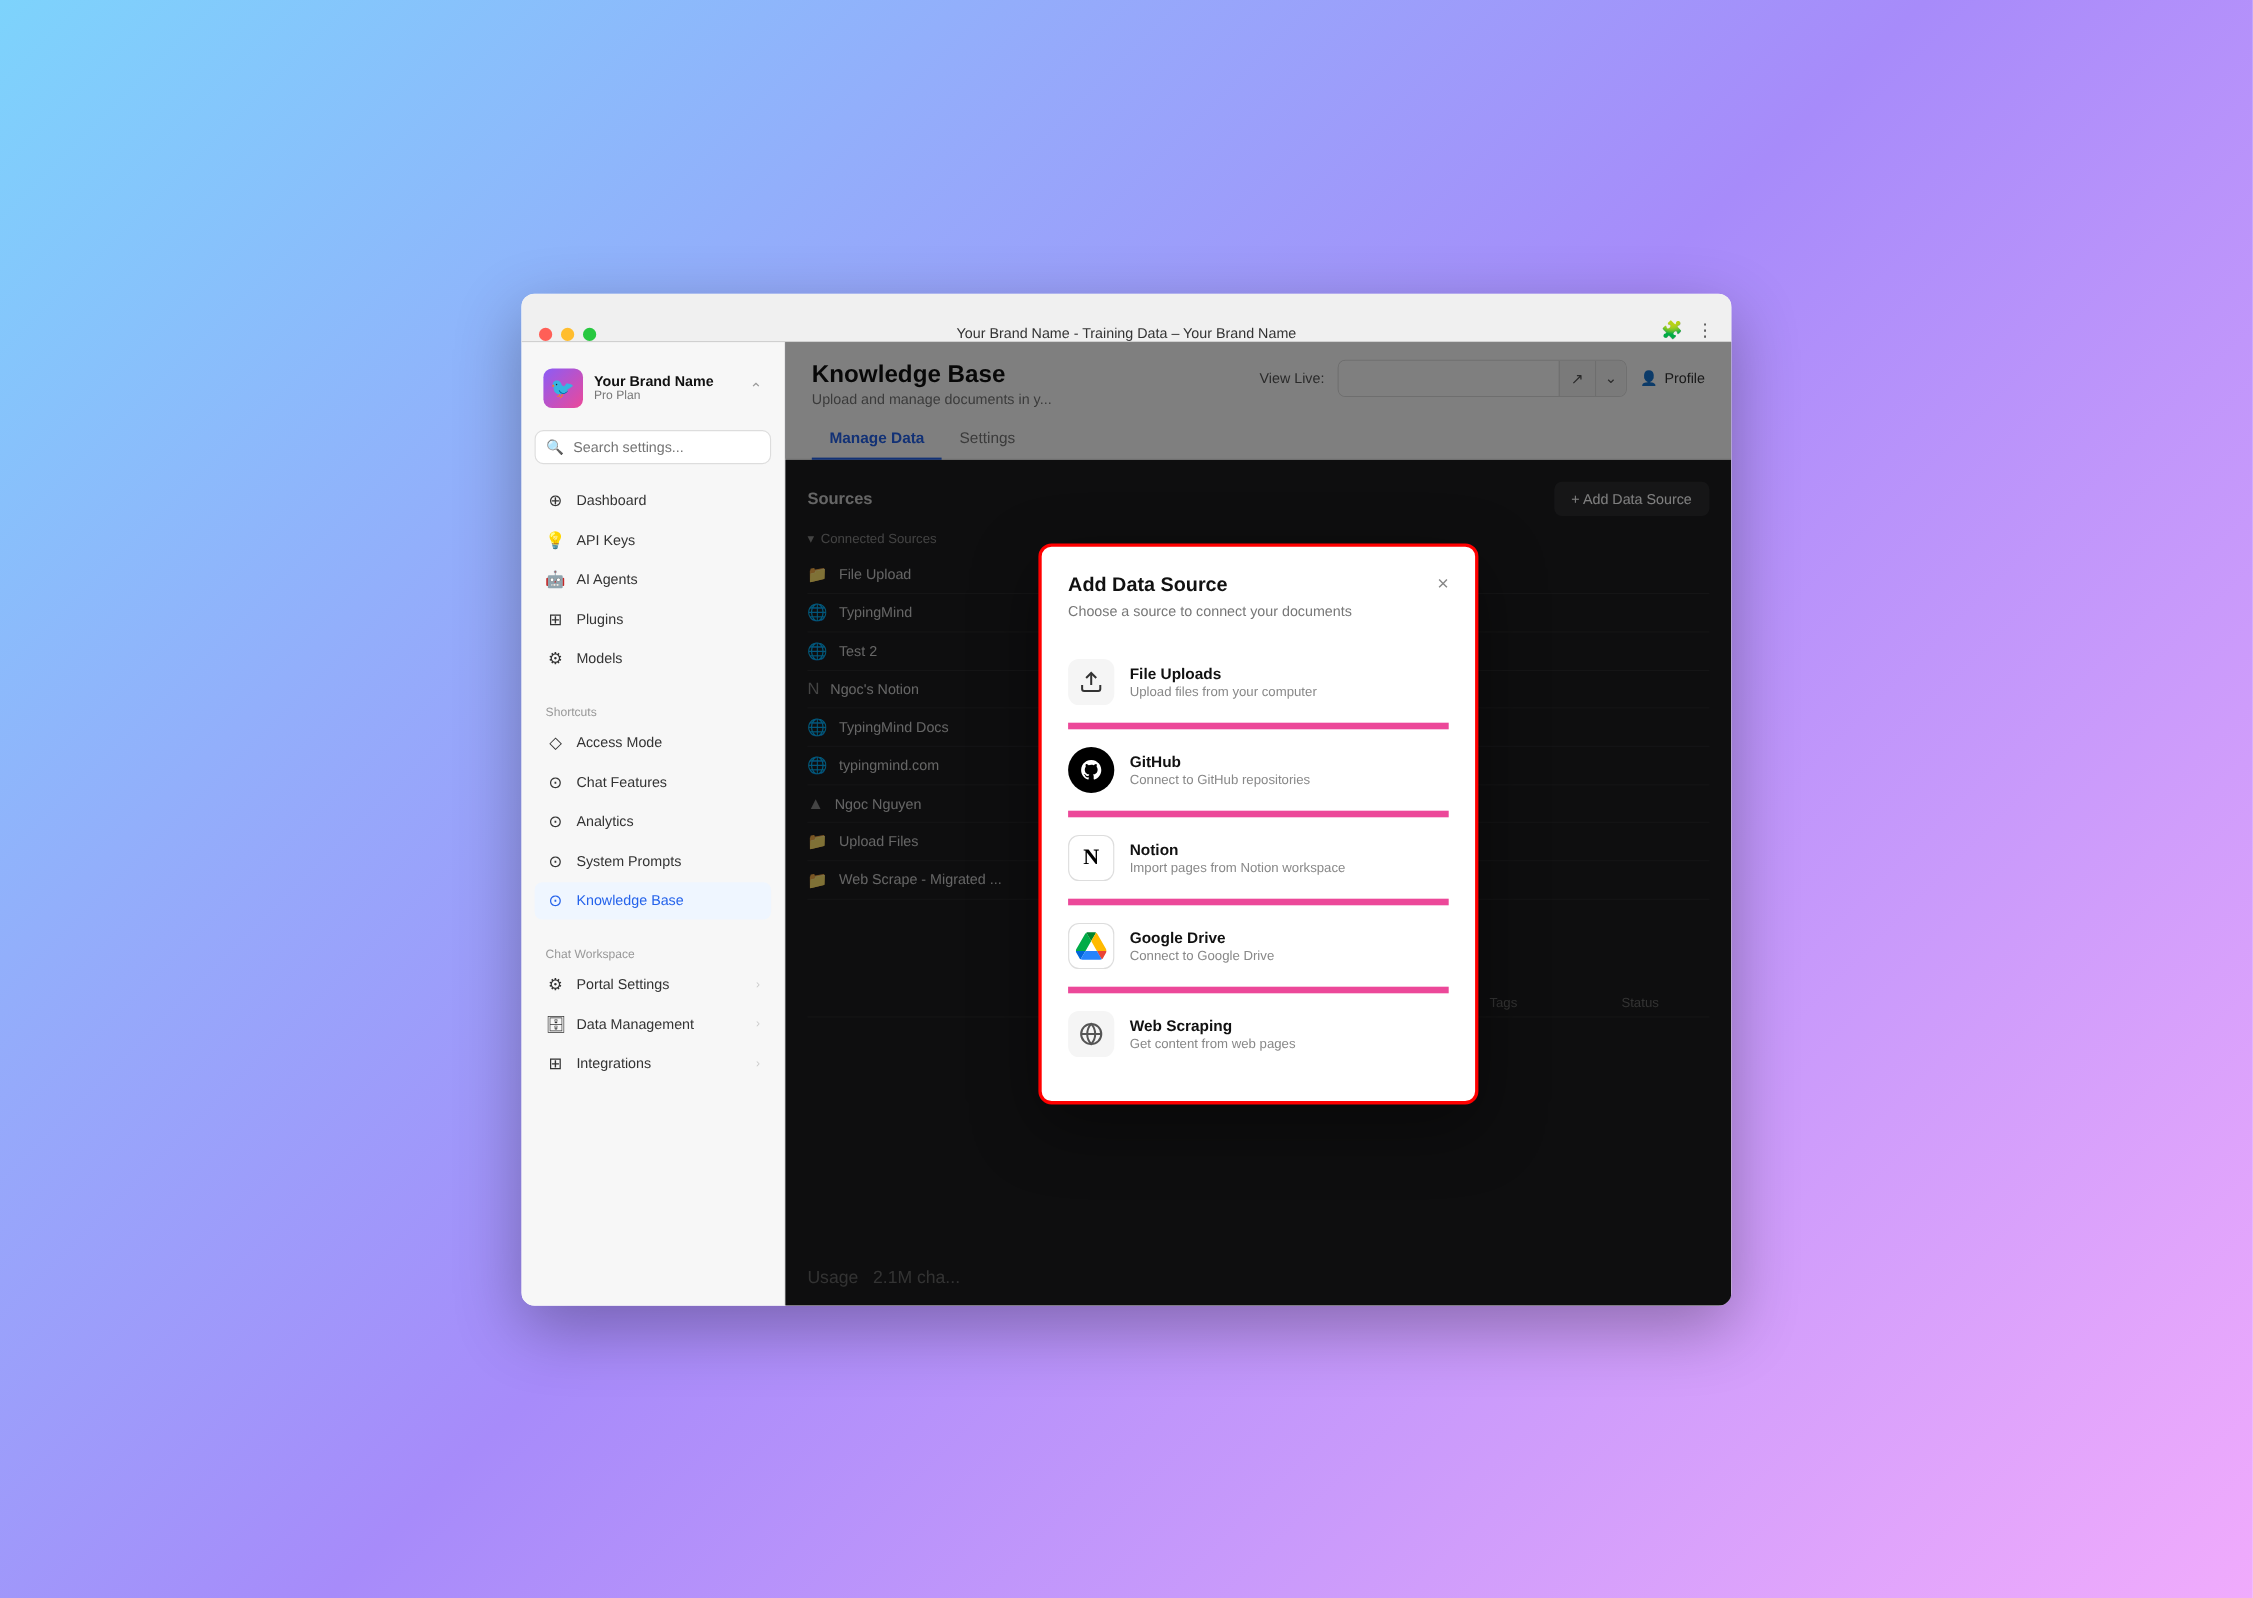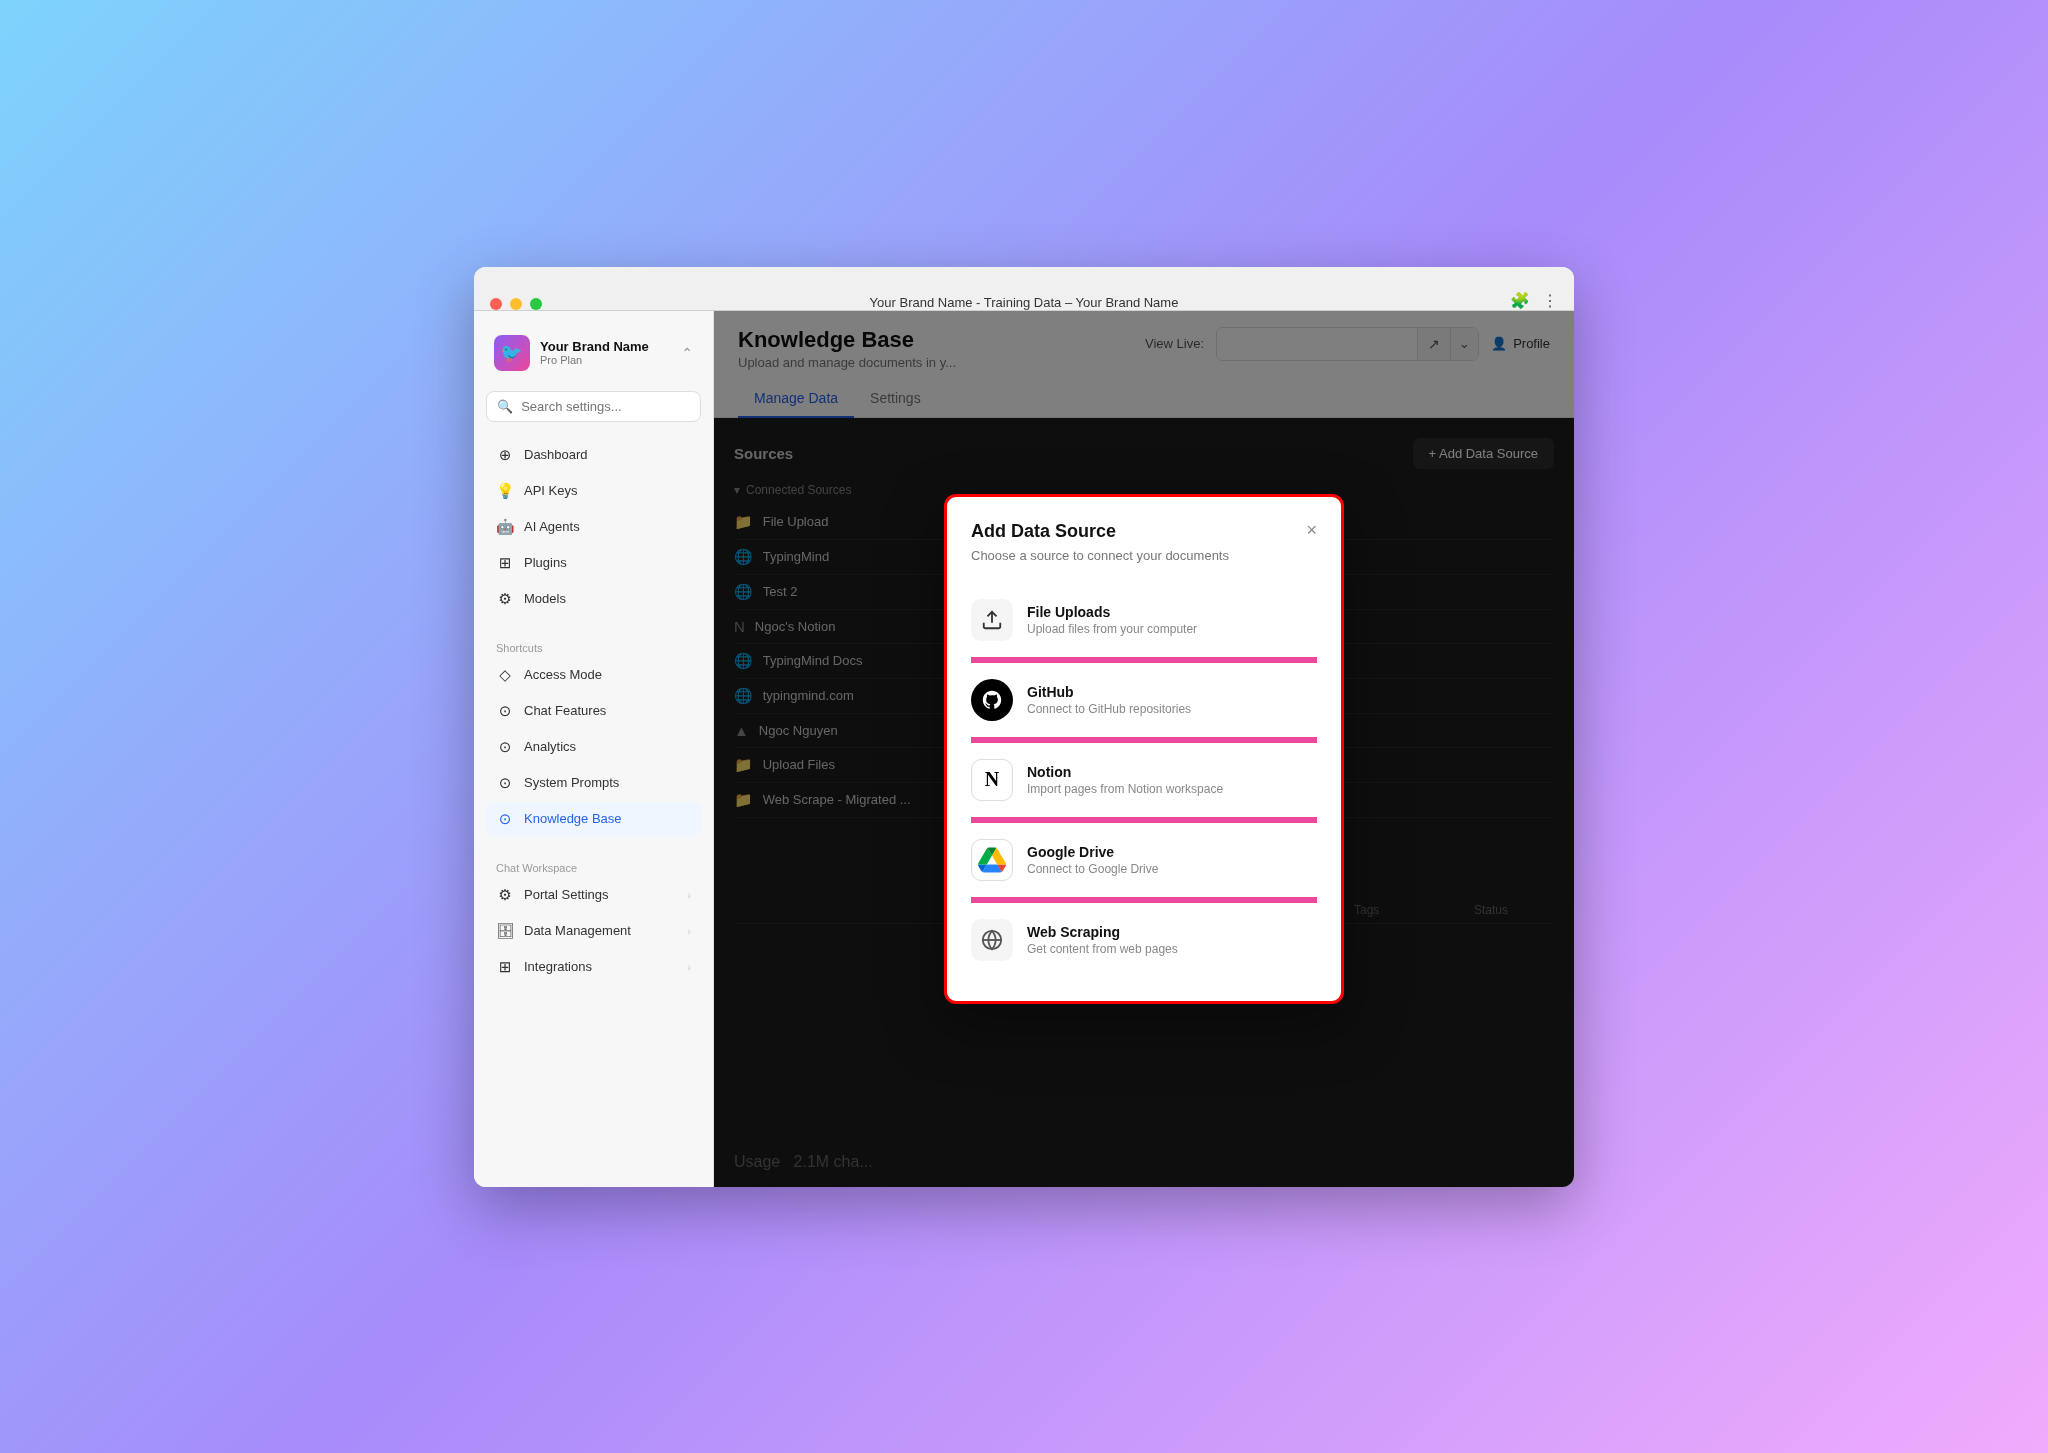--- a/index.html
+++ b/index.html
@@ -215,21 +215,21 @@
       gap: 0;
     }
     .tab {
       padding: 8px 16px 10px;
       font-size: 14px;
       cursor: pointer;
       color: #777;
       border-bottom: 2px solid transparent;
       margin-bottom: -1px;
     }
-    .tab.active { color: #2563eb; border-bottom-color: #2563eb; font-weight: 400; }
+    .tab.active { color: #2563eb; border-bottom-color: #2563eb; font-weight: 700; }
     
     .panel-content {
       flex: 1;
       padding: 20px;
       overflow-y: auto;
     }
     .sources-header {
       display: flex;
       align-items: center;
       justify-content: space-between;

